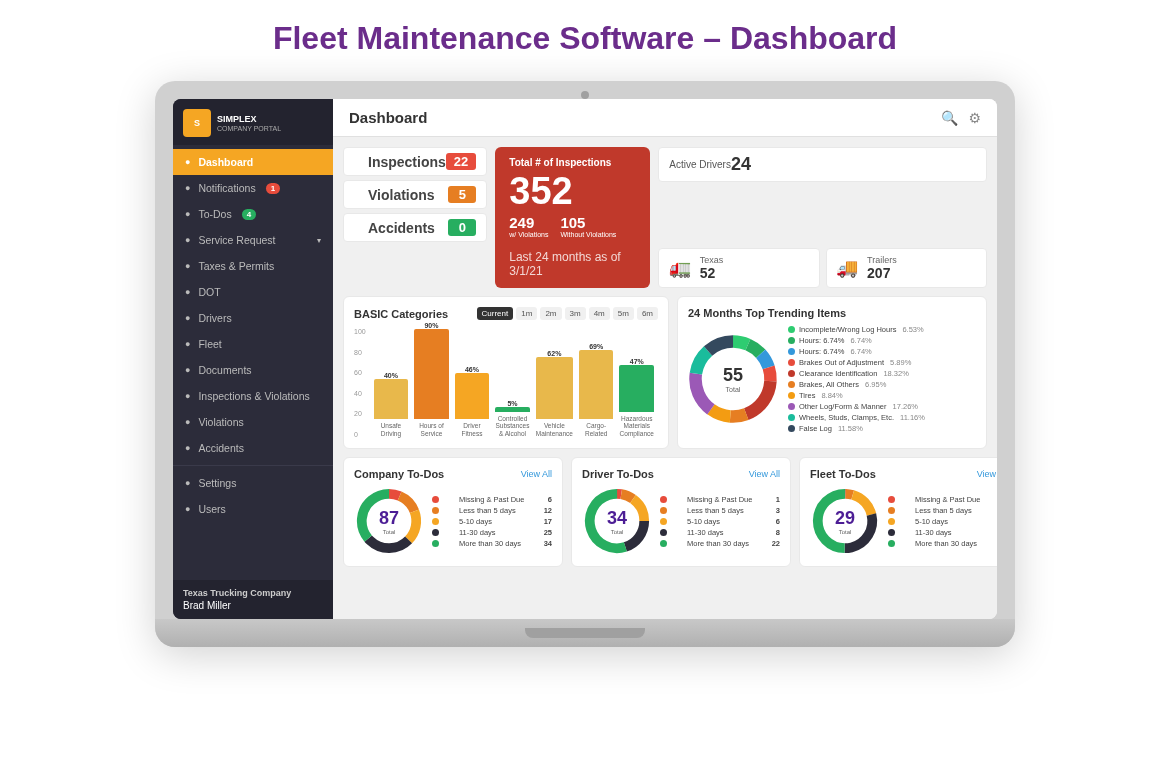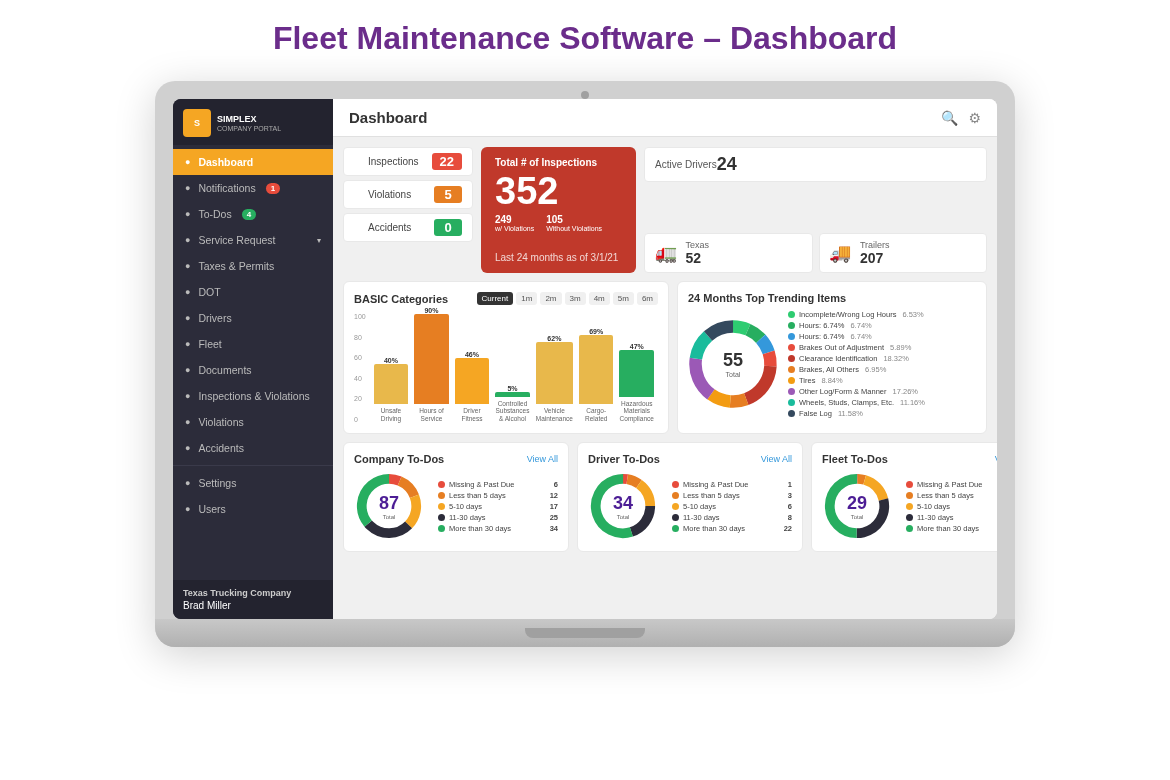--- a/index.html
+++ b/index.html
@@ -176,21 +176,21 @@
     }
     .ivc-row {
       background: #fff;
       border-radius: 4px;
       padding: 5px 10px;
       display: flex;
       align-items: center;
       justify-content: space-between;
       border: 1px solid #e8e8e8;
     }
-    .ivc-label { font-size: 10px; color: #444; font-weight: 400; padding-left: 14px; }
+    .ivc-label { font-size: 14px; color: #444; font-weight: 700; padding-left: 14px; }
     .ivc-val {
       font-size: 13px;
       font-weight: 800;
       padding: 1px 8px;
       border-radius: 3px;
       min-width: 28px;
       text-align: center;
     }
     .ivc-val.red { background: #e74c3c; color: white; }
     .ivc-val.orange { background: #e67e22; color: white; }
@@ -205,22 +205,22 @@
       flex: 0 0 155px;
     }
     .total-insp-label { font-size: 10px; font-weight: 700; margin-bottom: 4px; }
     .total-insp-num { font-size: 38px; font-weight: 900; line-height: 1; }
     .total-insp-sub {
       display: flex;
       gap: 12px;
       margin-top: 4px;
       font-size: 8.5px;
     }
-    .total-insp-sub span { font-size: 10px; font-weight: 800; display: block; }
-    .total-insp-date { font-size: 10px; opacity: 0.8; margin-top: 20px; }
+    .total-insp-sub span { font-size: 15px; font-weight: 800; display: block; }
+    .total-insp-date { font-size: 12px; opacity: 0.8; margin-top: 12px; }
 
     
     .vehicles-box {
       flex: 1;
       display: flex;
       flex-direction: column;
       gap: 6px;
       justify-content: space-between;
     }
     .active-drivers-row {
@@ -382,21 +382,21 @@
     .todo-center {
       position: absolute;
       top: 50%;
       left: 50%;
       transform: translate(-50%, -50%);
       text-align: center;
     }
     .todo-num { font-size: 18px; font-weight: 900; color: #4c1d95; }
     .todo-lbl { font-size: 6px; color: #666; }
     .todo-legend { font-size: 7.5px; color: #444; display: flex; flex-direction: column; gap: 2px; }
-    .todo-row { display: flex; align-items: center; justify-content: flex-start; gap: 4px; min-width: 120px; margin-left: 6px; }
+    .todo-row { display: flex; align-items: center; justify-content: flex-start; gap: 20px; min-width: 120px; }
     .todo-dot { width: 7px; height: 7px; border-radius: 50%; flex-shrink: 0; }
     .todo-label-text { flex: 1; font-size: 7.5px; }
     .todo-count { font-weight: 700; font-size: 7.5px; }
 
     
     .donut-svg { width: 100%; height: 100%; }
   </style>
 </head>
 <body>
 

